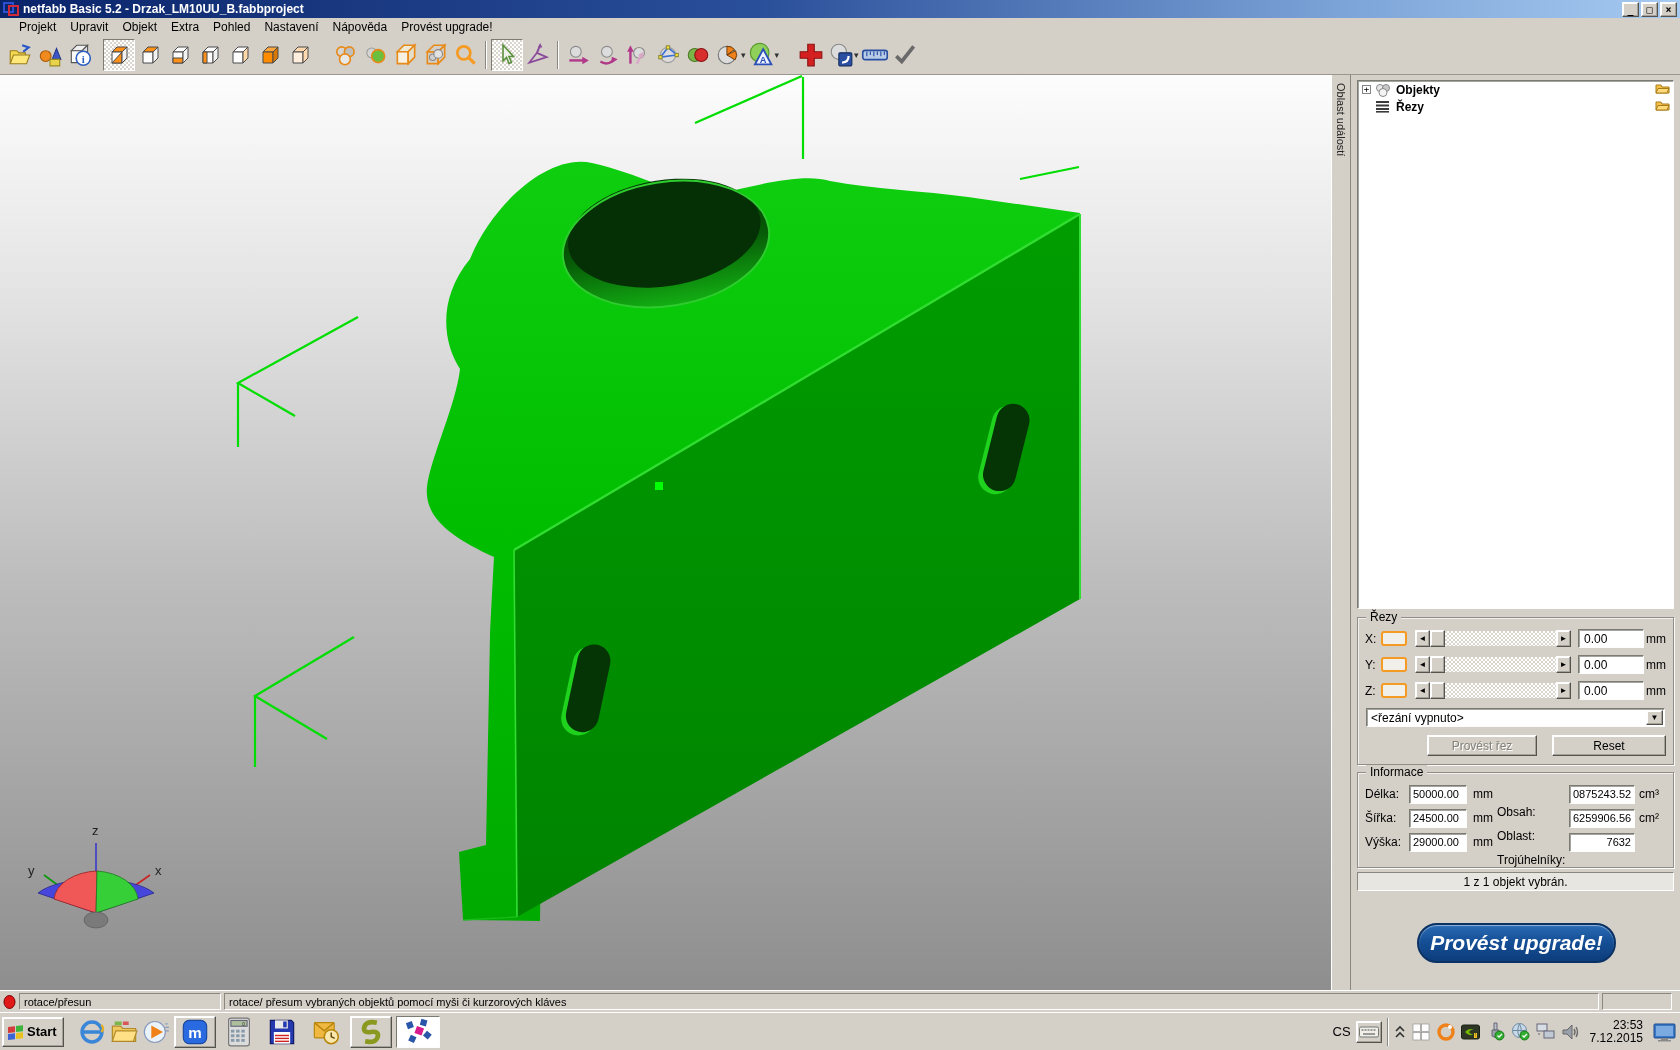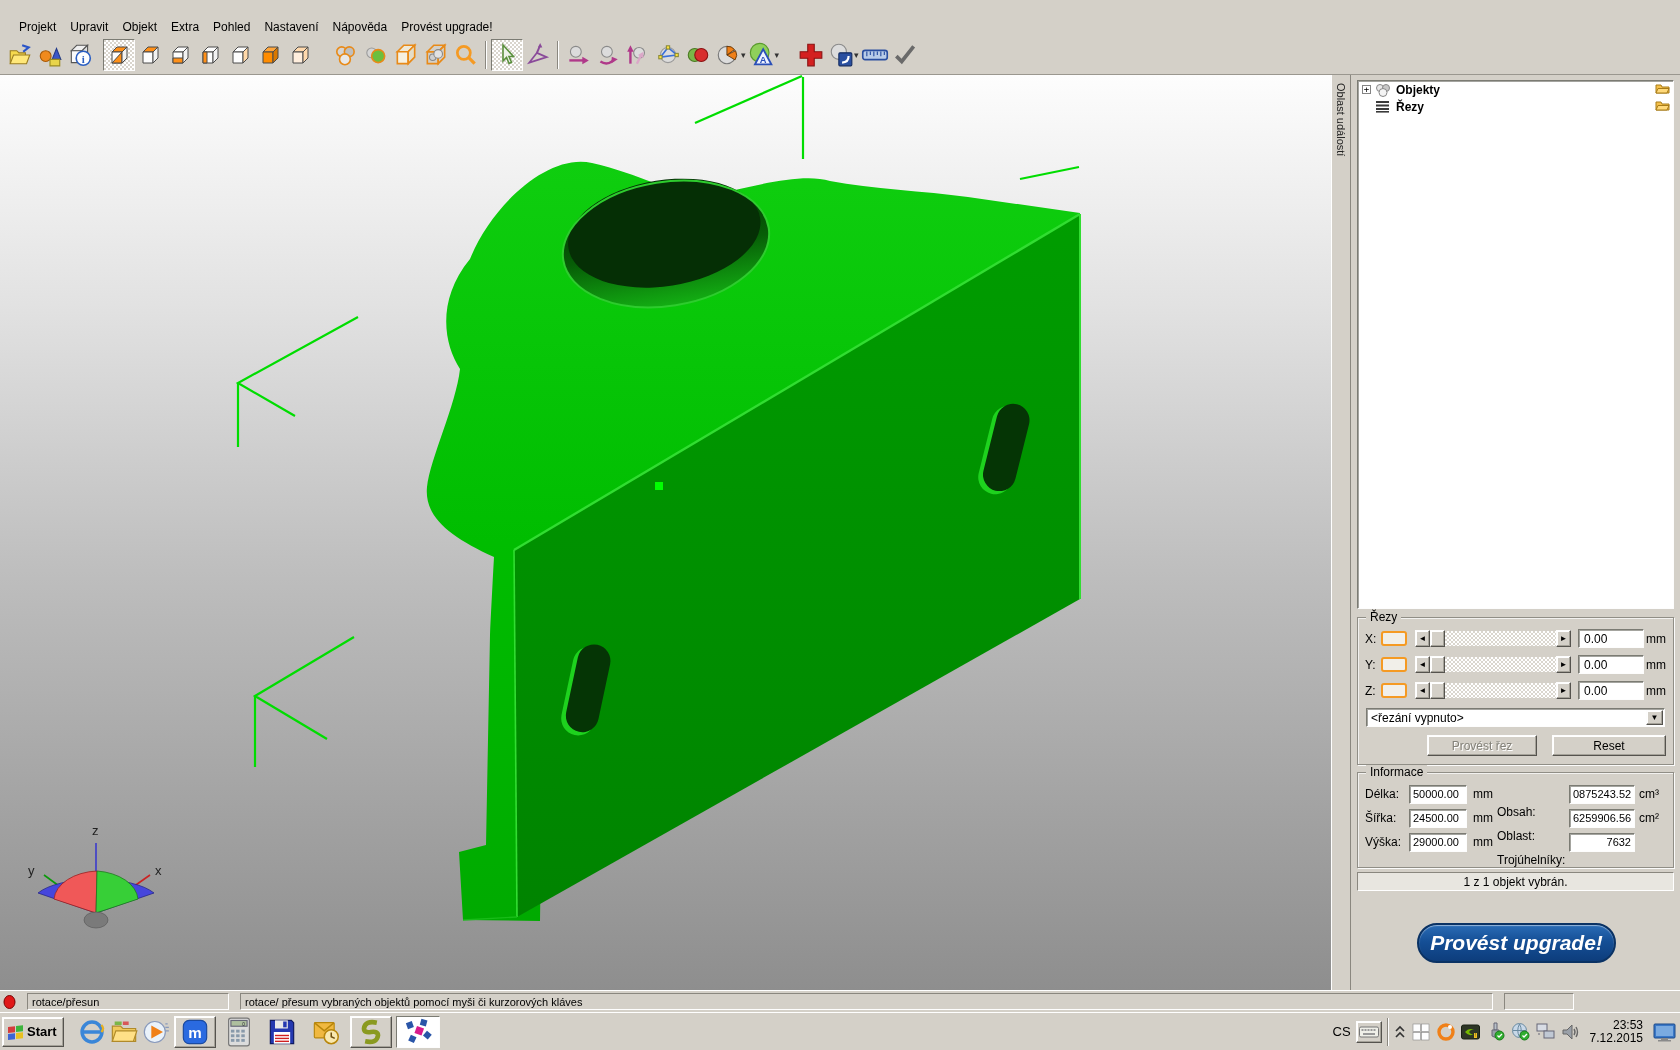--- a/index.html
+++ b/index.html
@@ -79,41 +79,51 @@
   .iu2 { width:30px; padding-left:4px; }
   .selbar { position:absolute; left:6px; top:797px; width:317px; height:19px; background:#e8e6e0;
     border:1px solid; border-color:#8a877f #fff #fff #8a877f; display:flex; align-items:center; justify-content:center; font-size:12px; }
   .upgrade-btn { position:absolute; left:66px; top:848px; width:199px; height:40px; border-radius:20px;
     background:linear-gradient(#2a6cb6 0%, #154f96 45%, #0d3d7c 100%); border:2px solid #0a3264;
     color:#fff; font-style:italic; font-weight:bold; font-size:21px; display:flex; align-items:center; justify-content:center;
     box-shadow: inset 0 1px 1px rgba(255,255,255,.5); }
 
   
   .statusbar { position:absolute; left:0; top:990px; width:1680px; height:22px; background:#d4d0c8;
-    border-top:1px solid #fff; display:flex; align-items:center; padding:2px 2px 2px 3px; gap:11px; }
+    border-top:1px solid #fff; display:flex; align-items:center; padding:2px 2px 2px 3px; gap:3px; }
   .sb-cell { height:17px; background:#d4d0c8; border:1px solid; border-color:#8a877f #fff #fff #8a877f;
     font-size:11px; display:flex; align-items:center; padding:0 4px; white-space:nowrap; overflow:hidden; }
 
   
   .taskbar { position:absolute; left:0; top:1012px; width:1680px; height:38px; background:#d4d0c8;
     border-top:1px solid #fff; display:flex; align-items:center; padding:0 2px; }
   .start-btn { height:30px; display:flex; align-items:center; gap:3px; padding:0 6px 0 4px; font-weight:bold; font-size:13px; margin-right:12px; }
   .ql-icon { width:32px; height:32px; display:flex; align-items:center; justify-content:center; flex:none; }
   .task-btn { height:32px; display:flex; align-items:center; justify-content:center; padding:0 6px; margin:0 2px; }
   .task-btn.active { background:#fff; border:1px solid; border-color:#7b7b73 #fdfdfd #fdfdfd #7b7b73; }
   .tray { margin-left:auto; display:flex; align-items:center; gap:5px; }
   .tray-sep { width:2px; height:28px; border-left:1px solid #8a877f; border-right:1px solid #fff; }
   .tray-ico { width:20px; height:20px; display:flex; align-items:center; justify-content:center; flex:none; }
   .clock { text-align:right; font-size:12px; line-height:13px; padding:0 4px; }
 </style>
 </head>
 <body>
 
 <div id="screen">
 
+  <div class="titlebar">
+    <svg width="16" height="14">
+      <rect x="1" y="1" width="9" height="9" fill="none" stroke="#2a4fd0" stroke-width="2"></rect>
+      <rect x="6" y="4" width="9" height="9" fill="none" stroke="#d02a3a" stroke-width="2"></rect>
+    </svg>
+    <div class="title">netfabb Basic 5.2 - Drzak_LM10UU_B.fabbproject</div>
+    <div class="winbtn raised">_</div>
+    <div class="winbtn raised">□</div>
+    <div class="winbtn raised">×</div>
+  </div>
 
   <div class="menubar">
     <span class="menu-item">Projekt</span>
     <span class="menu-item">Upravit</span>
     <span class="menu-item">Objekt</span>
     <span class="menu-item">Extra</span>
     <span class="menu-item">Pohled</span>
     <span class="menu-item">Nastavení</span>
     <span class="menu-item">Nápověda</span>
     <span class="menu-item">Provést upgrade!</span>
@@ -546,21 +556,21 @@
 
       <div class="upgrade-btn">Provést upgrade!</div>
     </div>
   </div>
 
   <div class="statusbar">
     <svg width="13" height="14">
       <ellipse cx="6.5" cy="7" rx="5.5" ry="6.5" fill="#e01818" stroke="#700"></ellipse>
     </svg>
     <div class="sb-cell" style="width:202px">rotace/přesun</div>
-    <div class="sb-cell" style="width:1253px">rotace/ přesum vybraných objektů pomocí myši či kurzorových kláves</div>
+    <div class="sb-cell" style="width:1375px">rotace/ přesum vybraných objektů pomocí myši či kurzorových kláves</div>
     <div class="sb-cell" style="width:70px"></div>
   </div>
 
   <div class="taskbar">
     <div class="start-btn raised">
       <svg width="17" height="16" viewBox="0 0 17 16">
         <g transform="skewY(-6)">
           <rect x="1" y="3" width="7" height="6" fill="#d43c3c"></rect>
           <rect x="9" y="3" width="7" height="6" fill="#3cb43c"></rect>
           <rect x="1" y="10" width="7" height="6" fill="#3c64d4"></rect>

